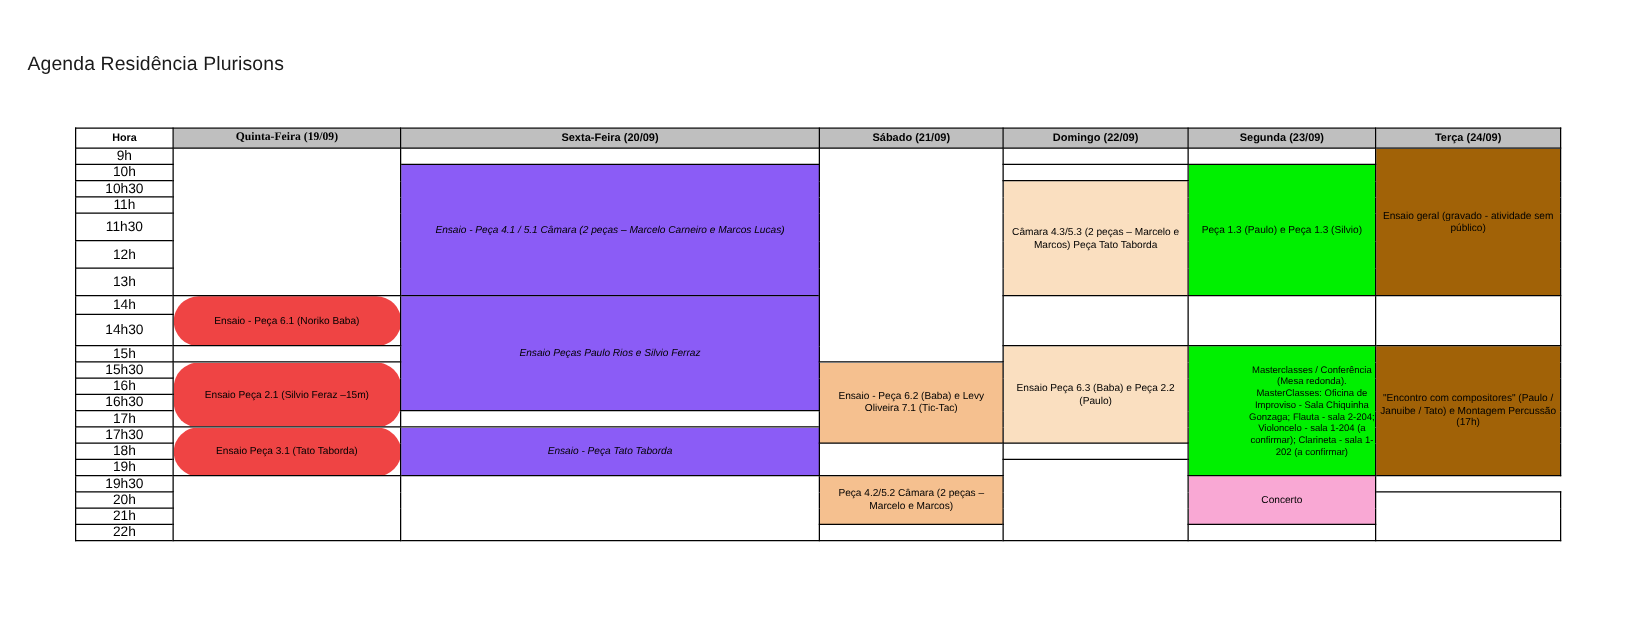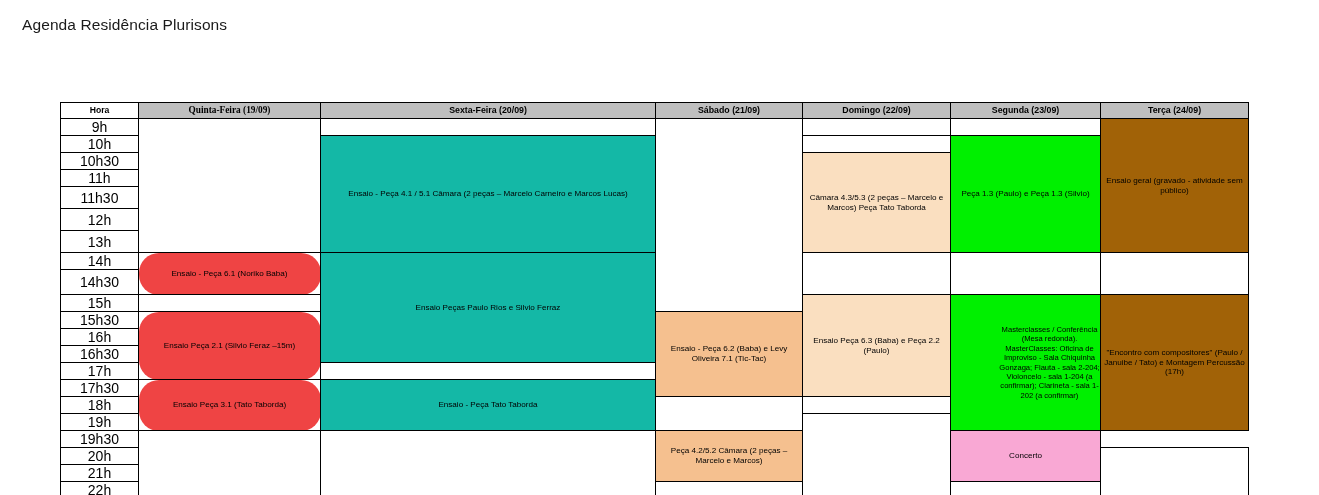--- a/index.html
+++ b/index.html
@@ -12,21 +12,21 @@
     width: 1319px;
     height: 495px;
     font-family: "Liberation Sans", sans-serif;
     color: #000000;
     overflow: hidden;
     position: relative;
   }
   .page-title {
     position: absolute;
     left: 22px;
-    top: 16px;
+    top: 43px;
     font-size: 15.5px;
     color: #1a1a1a;
     white-space: nowrap;
     letter-spacing: 0.1px;
   }
   .agenda-wrap {
     position: absolute;
     left: 60px;
     top: 102px;
   }
@@ -65,42 +65,42 @@
   thead th.th-domingo,
   thead th.th-segunda,
   thead th.th-terca {
     font-family: "Liberation Sans", sans-serif;
     font-size: 8.8px;
   }
   td.hora-cell {
     background: #ffffff;
     text-align: left;
     padding-left: 3px;
-    font-size: 14px;
+    font-size: 11px;
     white-space: nowrap;
   }
   td.empty-cell {
     background: #ffffff;
     border-left: 1px solid #000000;
     border-right: 1px solid #000000;
     border-top: none;
     border-bottom: none;
   }
   td.event {
     line-height: 1.22;
     padding: 1px 2px;
     font-size: 8.1px;
   }
   td.event.dense {
     font-size: 7.6px;
     line-height: 1.24;
     padding-left: 48px;
   }
   .c-green  { background: #ef4444; border-radius: 20px; }
-  .c-yellow { background: #14b8a6; }
+  .c-yellow { background: #8b5cf6; font-style: italic; }
   .c-peach  { background: #fadfc0; }
   .c-orange { background: #f5c08f; }
   .c-lime   { background: #00f000; }
   .c-blue   { background: #a16207; }
   .c-cyan   { background: #f9a8d4; }
 </style>
 </head>
 <body>
 
 <div class="page-title">Agenda Residência Plurisons</div>

